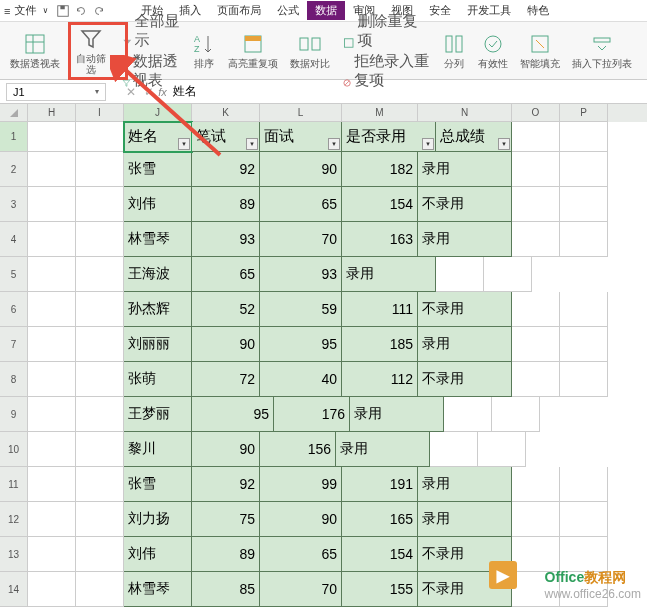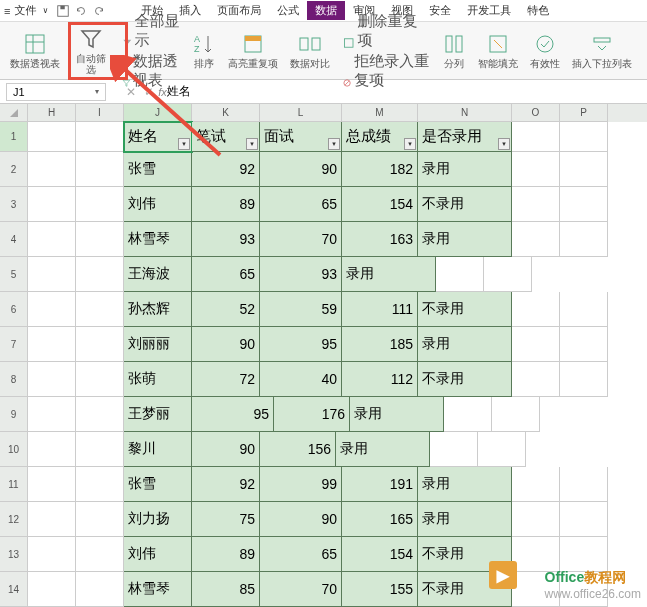--- a/index.html
+++ b/index.html
@@ -22,21 +22,21 @@
   .r-small-item svg, .r-small-item .mini { width: 14px; height: 14px; margin-right: 2px; }
   
   .filter-btn { position: relative; width: 50px; height: 50px; display: flex; flex-direction: column; align-items: center; justify-content: center; }
   .red-box { position: absolute; border: 3px solid #e74c3c; z-index: 10; }
   .red-box.b1 { left: 68px; top: 22px; width: 60px; height: 58px; }
   
   .namebar { height: 24px; background: #fff; border-bottom: 1px solid #ccc; display: flex; align-items: center; font-size: 12px; }
   .namebox { width: 100px; border: 1px solid #ccc; margin: 0 6px; height: 18px; display: flex; align-items: center; padding: 0 6px; font-size: 11px; }
   .namebox .dd { margin-left: auto; font-size: 8px; color: #666; }
   .fx-area { display: flex; align-items: center; margin-left: 10px; }
-  .fx { font-style: italic; color: #888; font-size: 11px; }
+  .fx { font-style: italic; color: #888; font-size: 11px; margin-right: 6px; }
   .fvalue { font-size: 12px; }
   
   .grid { position: relative; }
   .colhdr { display: flex; height: 18px; background: #e8ebe8; font-size: 10px; color: #555; }
   .ch { border-right: 1px solid #ccc; border-bottom: 1px solid #ccc; display: flex; align-items: center; justify-content: center; }
   .ch.sel { background: #d0e8d0; }
   .rownum { width: 28px; background: #e8ebe8; border-right: 1px solid #ccc; border-bottom: 1px solid #ccc; display: flex; align-items: center; justify-content: center; font-size: 10px; color: #555; }
   .rownum.sel { background: #d0e8d0; }
   .row { display: flex; }
   .cell { border-right: 1px solid #ccc; border-bottom: 1px solid #ccc; display: flex; align-items: center; font-size: 14px; padding: 0 4px; background: #fff; }
@@ -162,31 +162,31 @@
   </div>
   <div class="r-group">
     <svg class="bigicon" viewBox="0 0 24 24">
         <rect x="4" y="4" width="6" height="16" fill="none" stroke="#5a8"></rect>
         <rect x="14" y="4" width="6" height="16" fill="none" stroke="#5a8"></rect>
       </svg>
     <span class="lbl">分列</span>
   </div>
   <div class="r-group">
     <svg class="bigicon" viewBox="0 0 24 24">
+        <circle cx="12" cy="12" r="8" fill="none" stroke="#5a8"></circle>
+        <path d="M8 12 L11 15 L16 9" fill="none" stroke="#5a8"></path>
+      </svg>
+    <span class="lbl">有效性</span>
+  </div>
+  <div class="r-group">
+    <svg class="bigicon" viewBox="0 0 24 24">
         <rect x="4" y="4" width="16" height="16" fill="none" stroke="#5a8"></rect>
         <path d="M8 8 L16 16" stroke="#e8a23a"></path>
       </svg>
     <span class="lbl">智能填充</span>
-  </div>
-  <div class="r-group">
-    <svg class="bigicon" viewBox="0 0 24 24">
-        <circle cx="12" cy="12" r="8" fill="none" stroke="#5a8"></circle>
-        <path d="M8 12 L11 15 L16 9" fill="none" stroke="#5a8"></path>
-      </svg>
-    <span class="lbl">有效性</span>
   </div>
   <div class="r-group">
     <svg class="bigicon" viewBox="0 0 24 24">
         <rect x="4" y="6" width="16" height="4" fill="none" stroke="#5a8"></rect>
         <path d="M8 14 L12 18 L16 14" fill="none" stroke="#5a8"></path>
       </svg>
     <span class="lbl">插入下拉列表</span>
   </div>
 </div>
 
@@ -232,26 +232,26 @@
         <span class="filter-arrow">▾</span>
       </div>
     <div class="cell green hdr wK h-hdr">
         <span>笔试</span>
         <span class="filter-arrow">▾</span>
       </div>
     <div class="cell green hdr wL h-hdr">
         <span>面试</span>
         <span class="filter-arrow">▾</span>
       </div>
+    <div class="cell green hdr wN h-hdr">
+        <span>是否录用</span>
+        <span class="filter-arrow">▾</span>
+      </div>
     <div class="cell green hdr wM h-hdr">
         <span>总成绩</span>
-        <span class="filter-arrow">▾</span>
-      </div>
-    <div class="cell green hdr wN h-hdr">
-        <span>是否录用</span>
         <span class="filter-arrow">▾</span>
       </div>
     <div class="cell wO h-hdr"></div>
     <div class="cell wP h-hdr"></div>
   </div>
 
   <div id="data-rows">
       <div class="row h-row">
         <div class="rownum h-row">2</div>
         <div class="cell wH h-row"></div>

